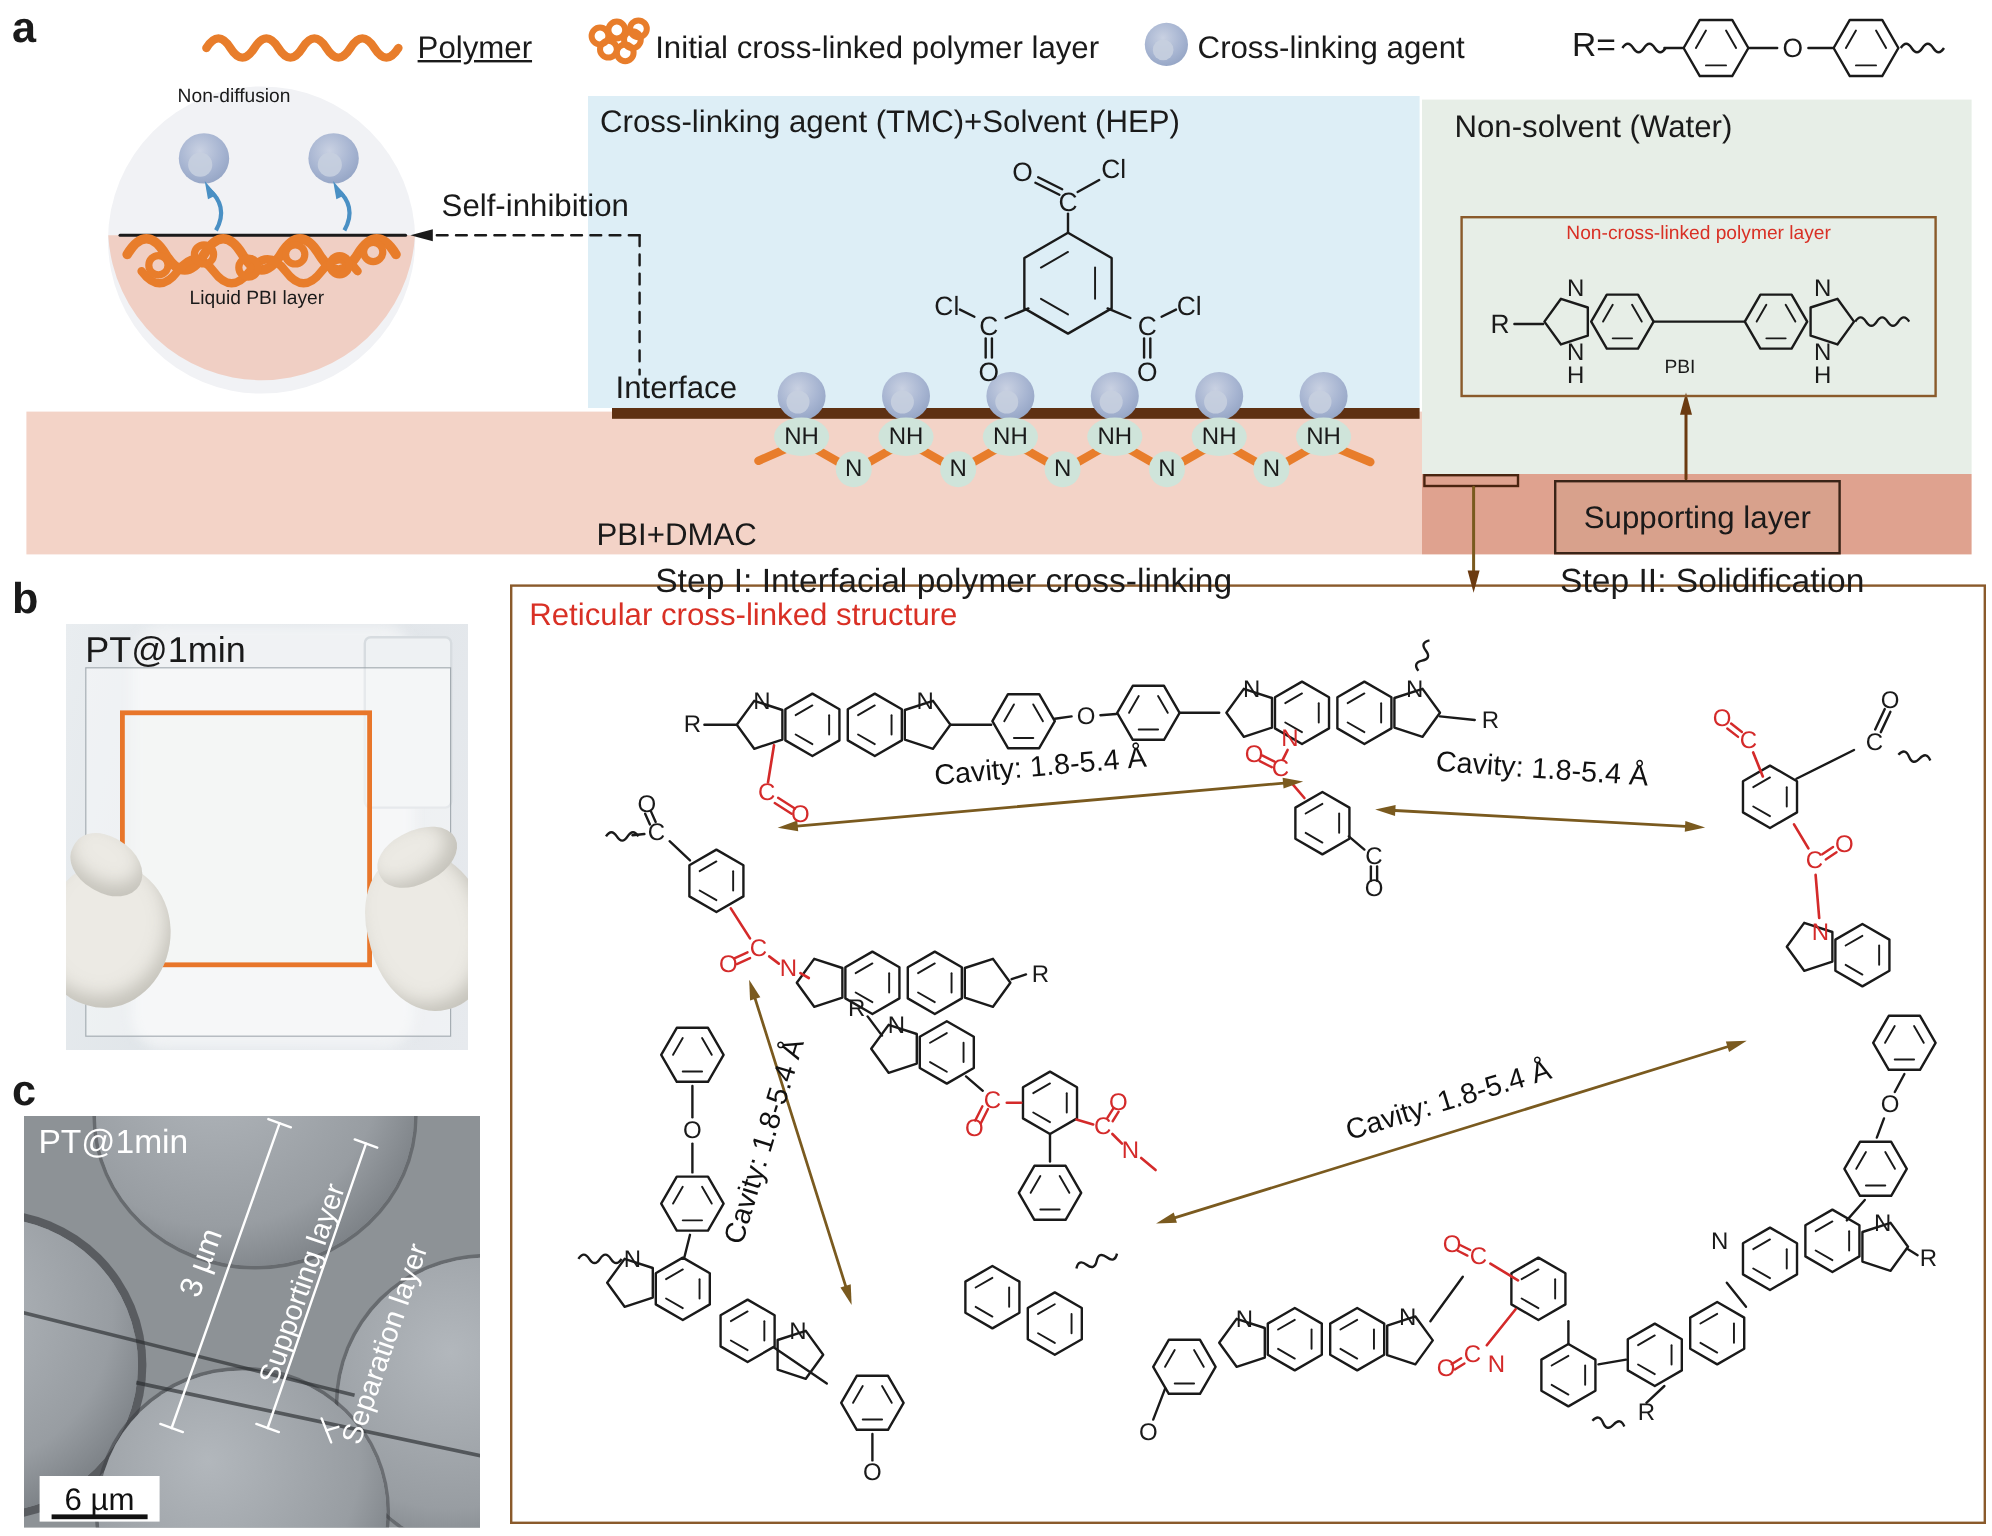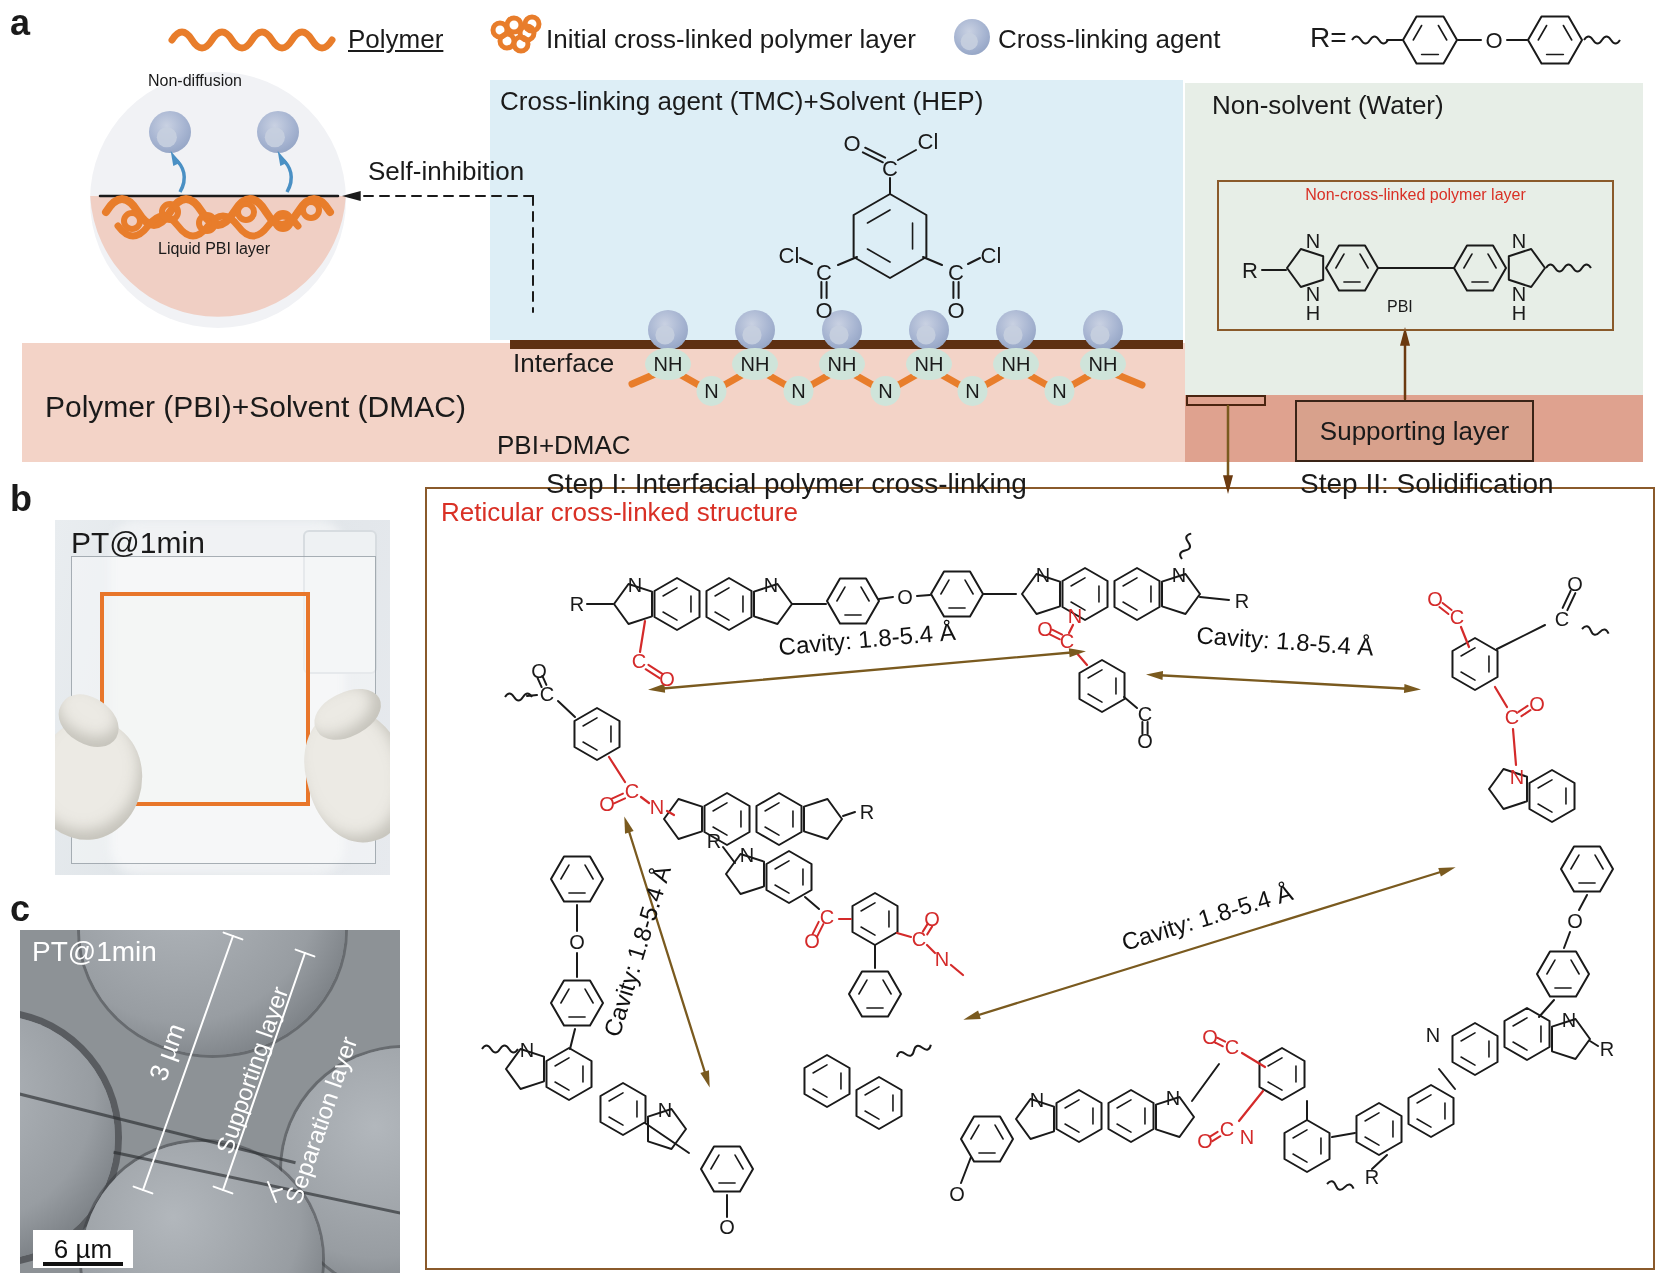--- a/index.html
+++ b/index.html
@@ -198,24 +198,23 @@
 
   <div class="abs z3 panel-label" style="left:10px;top:2px;">a</div>
   <div class="abs z3 t26" style="left:348px;top:24px;text-decoration:underline;">Polymer</div>
   <div class="abs z3 t26" style="left:546px;top:24px;">Initial cross-linked polymer layer</div>
   <div class="abs z3 t26" style="left:998px;top:24px;">Cross-linking agent</div>
   <div class="abs z3 t28" style="left:1310px;top:22px;">R=</div>
 
   <div class="abs z3 t24" style="left:148px;top:72px;">Non-diffusion</div>
   <div class="abs z3 t24" style="left:134px;top:240px;margin-left:24px;">Liquid PBI layer</div>
   <div class="abs z3 t26" style="left:368px;top:156px;">Self-inhibition</div>
-  <div class="abs z3 t26" style="left:513px;top:308px;margin-top:40px;">Interface</div>
+  <div class="abs z3 t26" style="left:513px;top:308px;">Interface</div>
   <div class="abs z3 t26" style="left:500px;top:86px;">Cross-linking agent (TMC)+Solvent (HEP)</div>
   <div class="abs z3 t26" style="left:1212px;top:90px;">Non-solvent (Water)</div>
-  <div class="abs z3 t30" style="left:45px;top:390px;">Polymer (PBI)+Solvent (DMAC)</div>
   <div class="abs z3 t26" style="left:497px;top:430px;">PBI+DMAC</div>
   <div class="abs z3 t28" style="left:546px;top:468px;">Step I: Interfacial polymer cross-linking</div>
   <div class="abs z3 t28" style="left:1300px;top:468px;">Step II: Solidification</div>
 
   <div class="box support-box z3">
     <span>Supporting layer</span>
   </div>
 
   <div class="box pbi-box z3">
     <div class="abs red t24" style="left:50%;top:4px;transform:translateX(-50%);">Non-cross-linked polymer layer</div>

